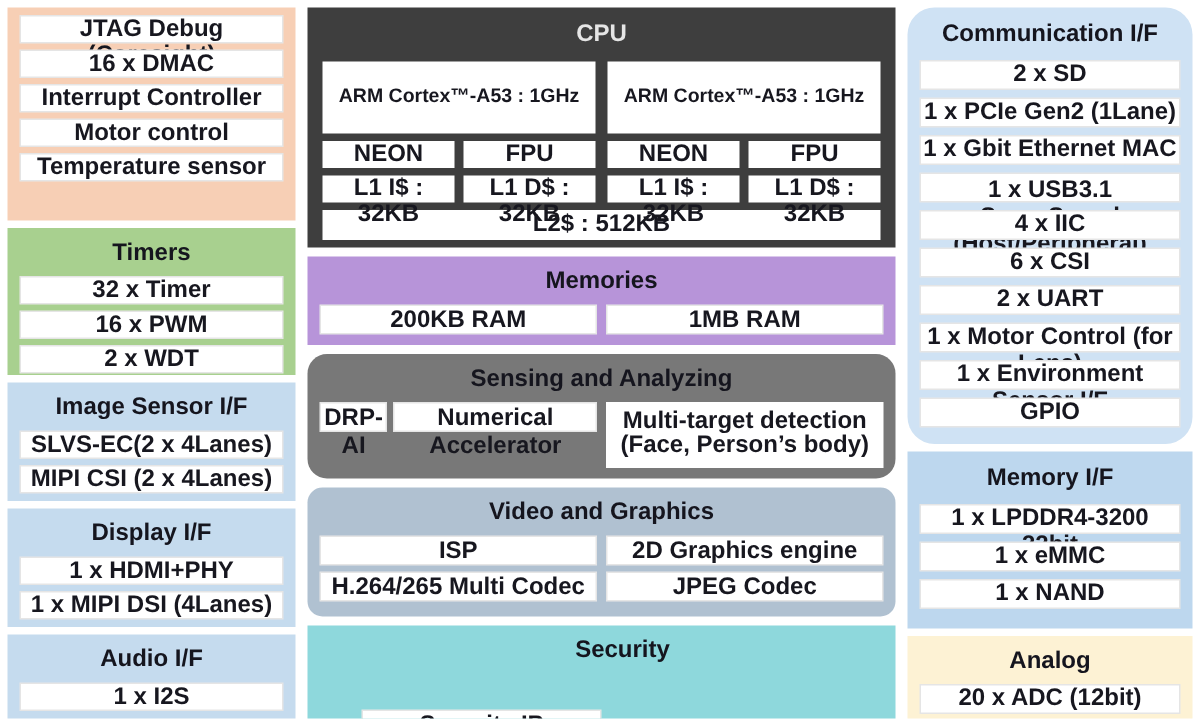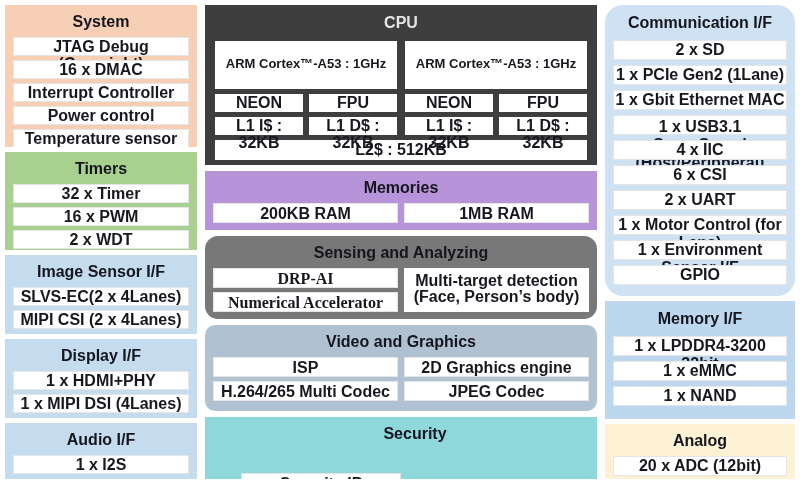--- a/index.html
+++ b/index.html
@@ -32,21 +32,21 @@
   .item.arm { height:48px; line-height:46px; font-size:13px; border:none; }
   .cpu-row { display:flex; gap:6px; margin-top:5px; }
   .cpu-row .item { flex:1; height:18px; line-height:17px; border:none; }
   .item.l2 { margin-top:5px; height:20px; line-height:19px; border:none; }
 
   .b-memories{height:59px;} .b-sensing{height:84px;}
   .b-video{height:86px;border-radius:10px;} .b-security{height:62px;}
   .grid2 { display:flex; gap:6px; }
   .grid2 > .item { flex:1; height:20px; line-height:19px; }
   .sense-grid { display:flex; gap:6px; }
-  .sense-left { flex:1; display:flex; flex-direction:column; gap:4px;font-family:Liberation Serif, serif; }
+  .sense-left { flex:1; display:flex; flex-direction:row; gap:4px; }
   .sense-left .item { height:20px; line-height:19px; }
   .sense-right { flex:1; }
   .sense-right .item { height:44px; line-height:16px; white-space:pre-line;
                        padding-top:5px; border:none; }
   .vg-rows { display:flex; flex-direction:column; gap:4px; }
   .b-security .item { width:46%; height:28px; line-height:19px;margin-top:24px; }
 
   
   .b-comm { height:297px; }
   .b-comm .block-title { height:26px; line-height:26px; margin-bottom:4px; }
@@ -59,26 +59,25 @@
   .b-analog { height:56px; margin-top:auto; }
   .b-analog .item { height:20px; line-height:18px; }
 </style>
 </head>
 <body>
 
 <div class="canvas">
 
   <div class="col col-left">
     <section class="block b-system" style="background-color: rgb(247, 207, 181);">
-      <div class="block-title">System</div>
       <div class="items">
         <div class="item">JTAG Debug (Coresight)</div>
         <div class="item">16 x DMAC</div>
         <div class="item">Interrupt Controller</div>
-        <div class="item">Power control</div>
+        <div class="item">Motor control</div>
         <div class="item">Temperature sensor</div>
       </div>
     </section>
 
     <section class="block b-timers" style="background-color: rgb(168, 208, 143);">
       <div class="block-title">Timers</div>
       <div class="items">
         <div class="item">32 x Timer</div>
         <div class="item">16 x PWM</div>
         <div class="item">2 x WDT</div>

